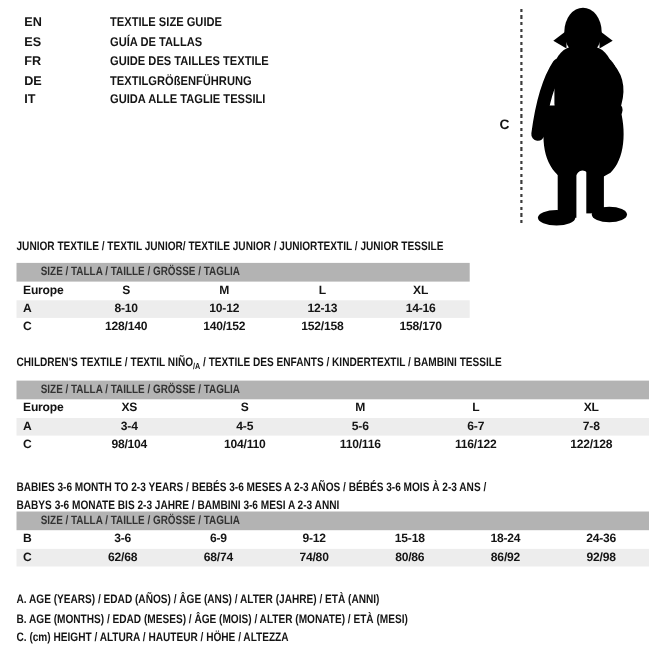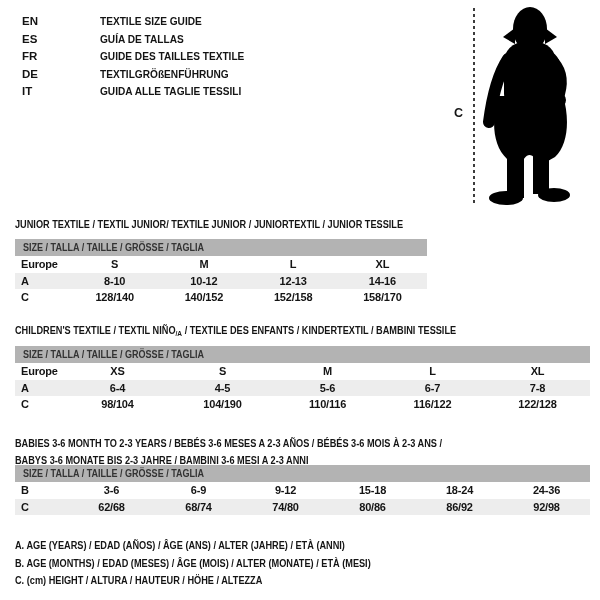--- a/index.html
+++ b/index.html
@@ -27,21 +27,21 @@
   .measure-label{position:absolute;left:454px;top:106px;font-size:12.5px;font-weight:700;}
   .baby-svg{position:absolute;left:482px;top:4px;}
 
   
   .sec-title{position:absolute;left:15px;font-size:11.2px;font-weight:700;line-height:16.5px;white-space:nowrap;}
   .sub-a{font-size:8px;vertical-align:-2px;}
 
   
   .size-table{position:absolute;left:15px;}
   .size-header{height:17px;line-height:17px;background:var(--header-bar);color:#333;
-    font-size:11px;font-weight:700;padding-left:8px;}
+    font-size:11px;font-weight:700;padding-left:22px;}
   .trow{display:flex;height:16.5px;line-height:16.5px;font-size:11px;font-weight:700;letter-spacing:-0.2px;}
   .trow.shaded{background:var(--row-shaded);}
   .tlabel{padding-left:6px;text-align:left;flex:none;}
   .tcell{flex:1;text-align:center;}
   .t-junior{width:412px;} .t-junior .tlabel{width:49px;}
   .t-children{width:575px;} .t-children .tlabel{width:44px;}
   .t-babies{width:575px;} .t-babies .tlabel{width:47px;}
 
   
   .legend{position:absolute;left:15px;top:537px;}
@@ -135,30 +135,30 @@
     <div class="trow">
       <div class="tlabel">Europe</div>
       <div class="tcell">XS</div>
       <div class="tcell">S</div>
       <div class="tcell">M</div>
       <div class="tcell">L</div>
       <div class="tcell">XL</div>
     </div>
     <div class="trow shaded">
       <div class="tlabel">A</div>
-      <div class="tcell">6-4</div>
+      <div class="tcell">3-4</div>
       <div class="tcell">4-5</div>
       <div class="tcell">5-6</div>
       <div class="tcell">6-7</div>
       <div class="tcell">7-8</div>
     </div>
     <div class="trow">
       <div class="tlabel">C</div>
       <div class="tcell">98/104</div>
-      <div class="tcell">104/190</div>
+      <div class="tcell">104/110</div>
       <div class="tcell">110/116</div>
       <div class="tcell">116/122</div>
       <div class="tcell">122/128</div>
     </div>
   </div>
 
   <div class="sec-title" style="top:435px;">
     <span class="cond">BABIES 3-6 MONTH TO 2-3 YEARS / BEBÉS 3-6 MESES A 2-3 AÑOS / BÉBÉS 3-6 MOIS À 2-3 ANS /</span><br>
     <span class="cond">BABYS 3-6 MONATE BIS 2-3 JAHRE / BAMBINI 3-6 MESI A 2-3 ANNI</span>
   </div>

